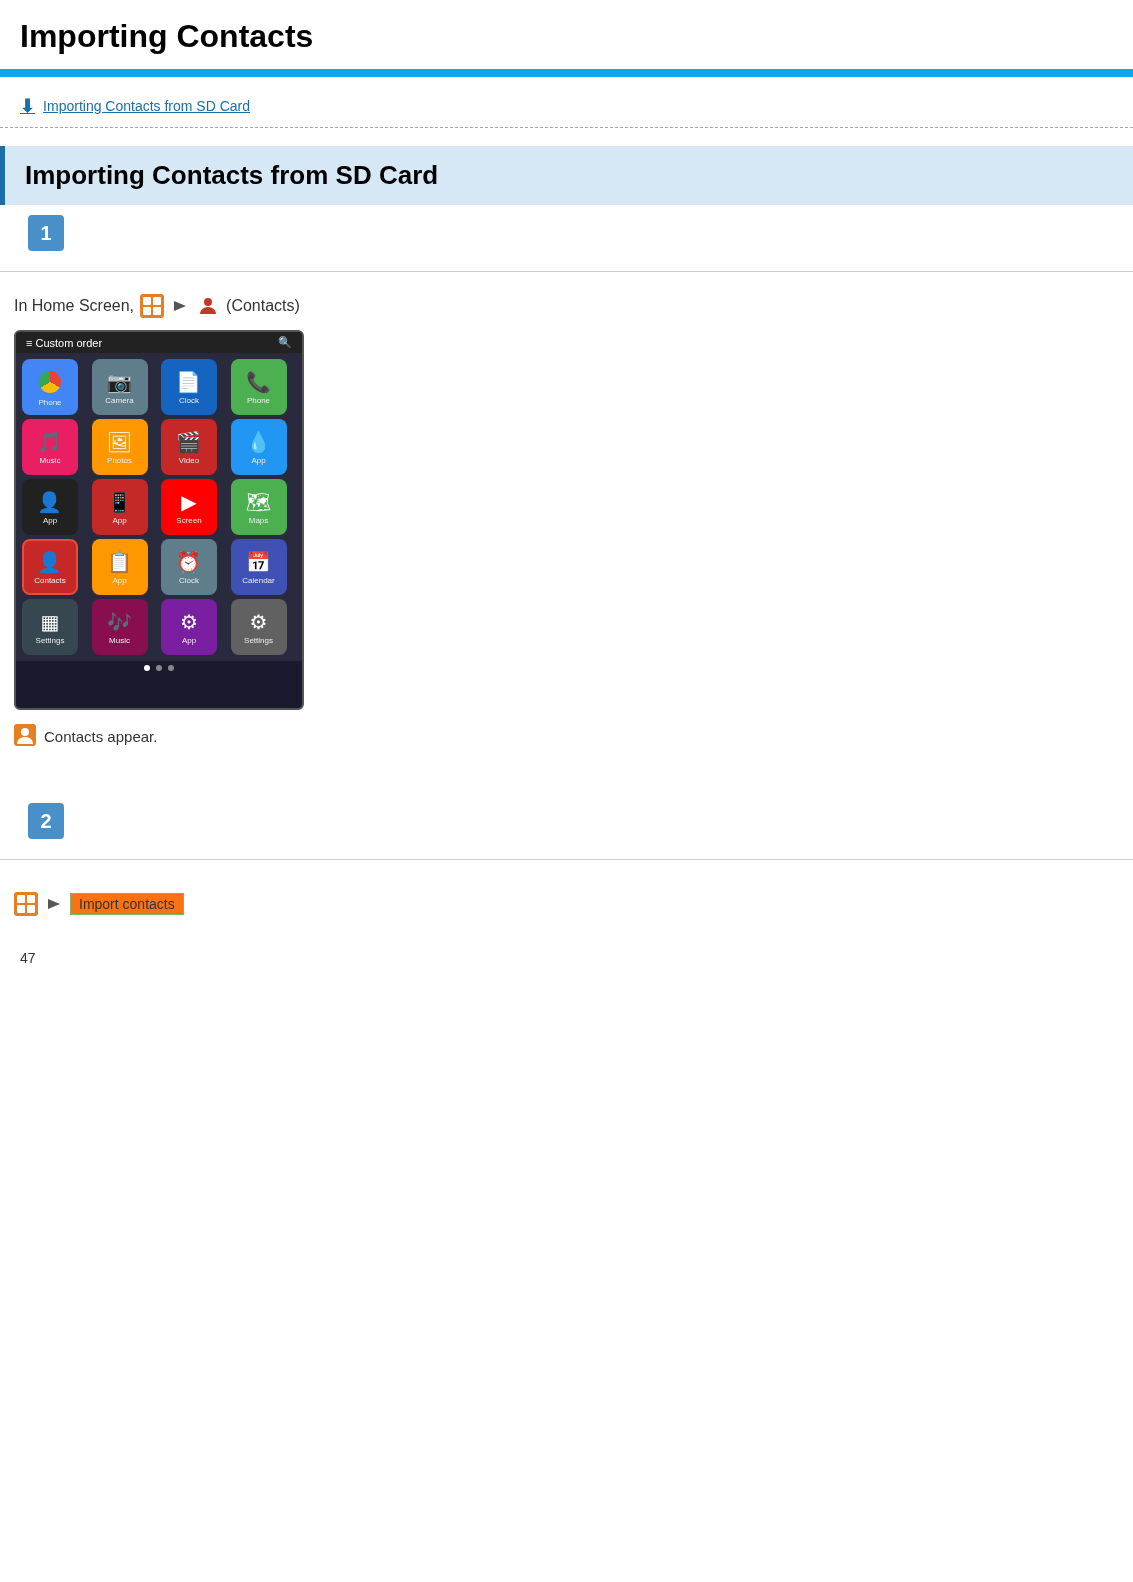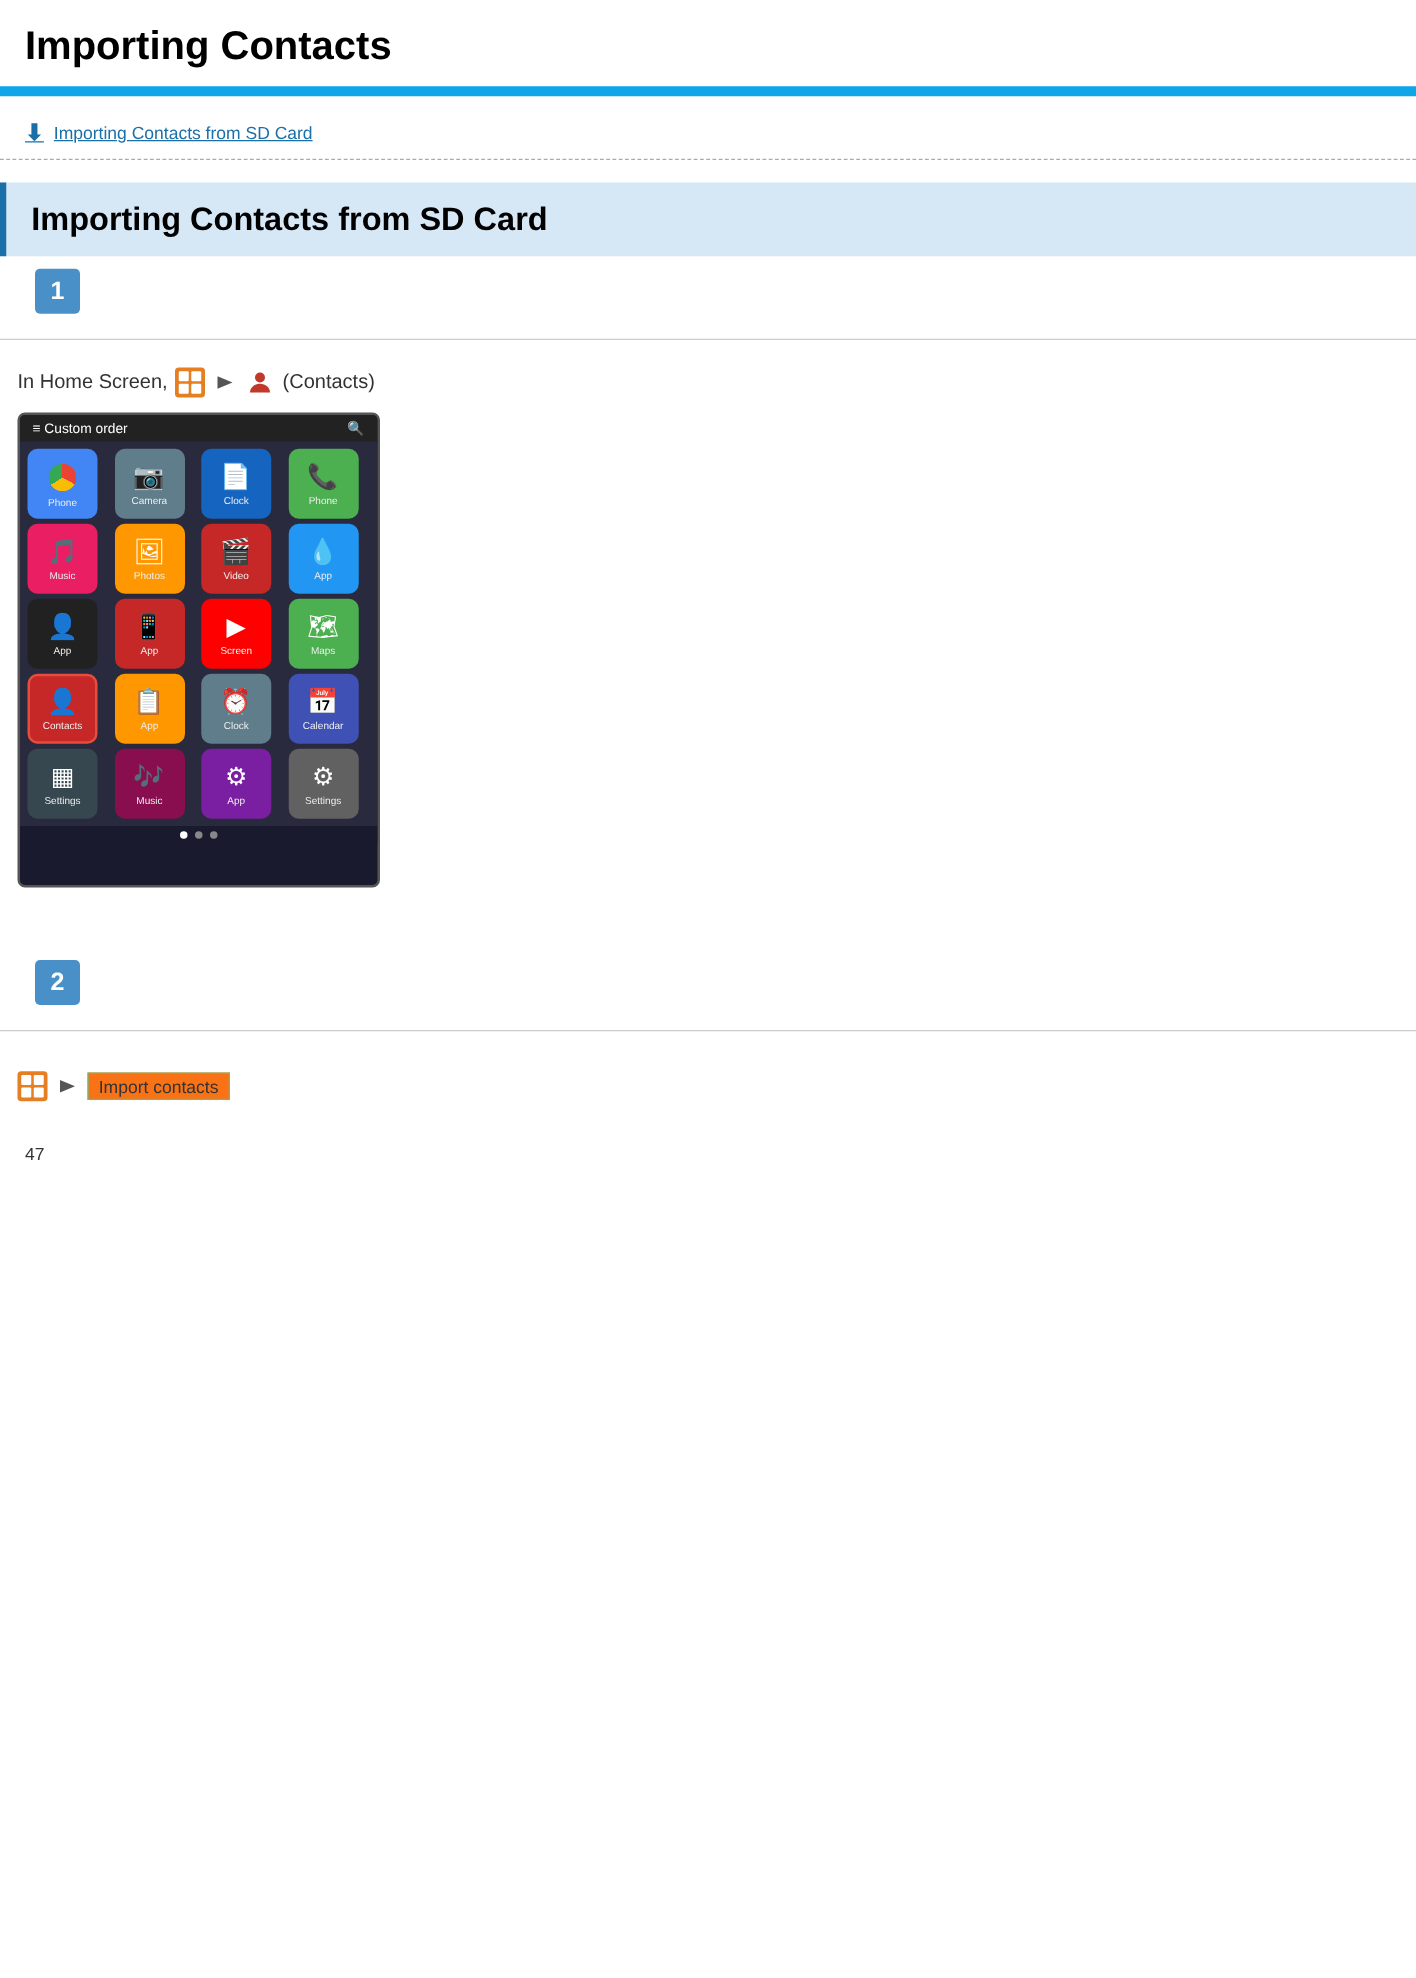--- a/index.html
+++ b/index.html
@@ -408,20 +408,30 @@
         </div>
       </div>
 
       <div class="phone-bottom-dots">
         <div class="dot active"></div>
         <div class="dot"></div>
         <div class="dot"></div>
       </div>
     </div>
 
+    <div class="result-note">
+      <span>
+        <svg width="22" height="22" viewBox="0 0 22 22">
+          <rect width="22" height="22" rx="3" fill="#e67e22"></rect>
+          <circle cx="11" cy="8" r="4" fill="#fff"></circle>
+          <path d="M3 20c0-4.4 3.6-7 8-7s8 2.6 8 7H3z" fill="#fff"></path>
+        </svg>
+      </span>
+      <span>Contacts appear.</span>
+    </div>
   </div>
 
   <div style="padding-left:14px;margin-top:20px;">
     <div class="step-number-badge">
       <span>2</span>
     </div>
   </div>
 
   <hr class="step-divider">
 

